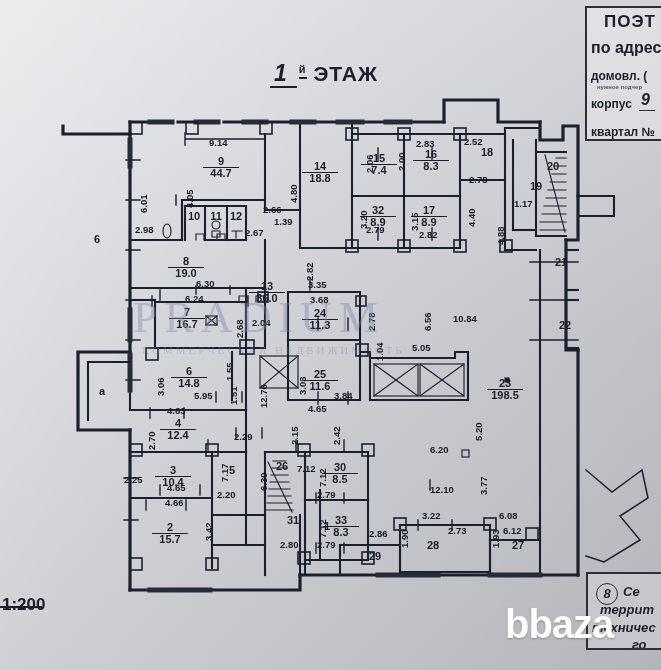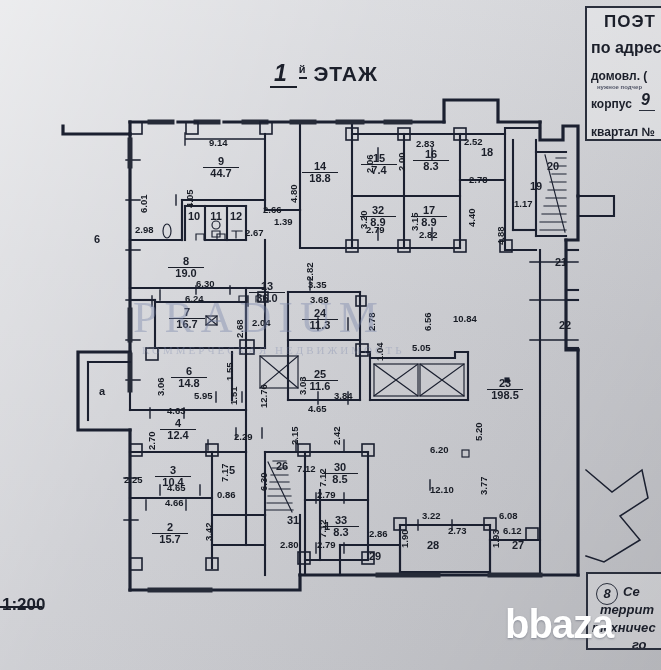--- a/index.html
+++ b/index.html
@@ -510,21 +510,21 @@
       <div class="dim" style="left: 263px; top: 204px;">2.66</div>
       <div class="dim" style="left: 245px; top: 227px;">2.67</div>
       <div class="dim" style="left: 196px; top: 278px;">6.30</div>
       <div class="dim" style="left: 185px; top: 293px;">6.24</div>
       <div class="dim" style="left: 252px; top: 317px;">2.04</div>
       <div class="dim" style="left: 194px; top: 390px;">5.95</div>
       <div class="dim" style="left: 167px; top: 405px;">4.63</div>
       <div class="dim" style="left: 124px; top: 474px;">2.25</div>
       <div class="dim" style="left: 167px; top: 482px;">4.65</div>
       <div class="dim" style="left: 165px; top: 497px;">4.66</div>
-      <div class="dim" style="left: 217px; top: 489px;">0.86</div>
+      <div class="dim" style="left: 217px; top: 489px;">2.20</div>
       <div class="dim" style="left: 280px; top: 539px;">2.80</div>
       <div class="dim" style="left: 234px; top: 431px;">2.29</div>
       <div class="dim" style="left: 416px; top: 138px;">2.83</div>
       <div class="dim" style="left: 464px; top: 136px;">2.52</div>
       <div class="dim" style="left: 469px; top: 174px;">2.78</div>
       <div class="dim" style="left: 514px; top: 198px;">1.17</div>
       <div class="dim" style="left: 308px; top: 279px;">3.35</div>
       <div class="dim" style="left: 310px; top: 294px;">3.68</div>
       <div class="dim" style="left: 334px; top: 390px;">3.84</div>
       <div class="dim" style="left: 308px; top: 403px;">4.65</div>

